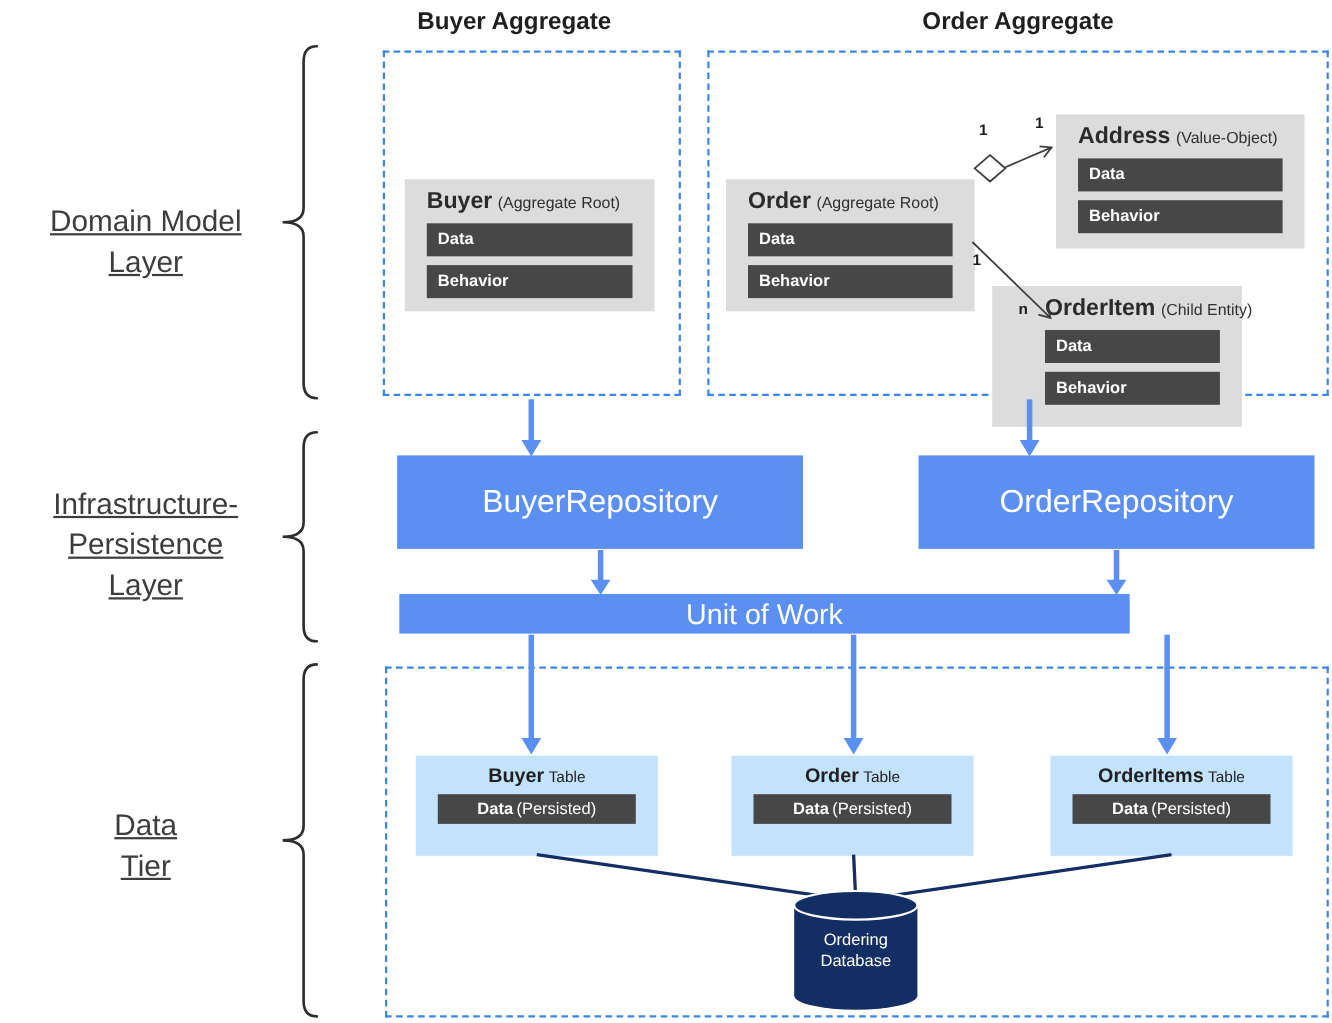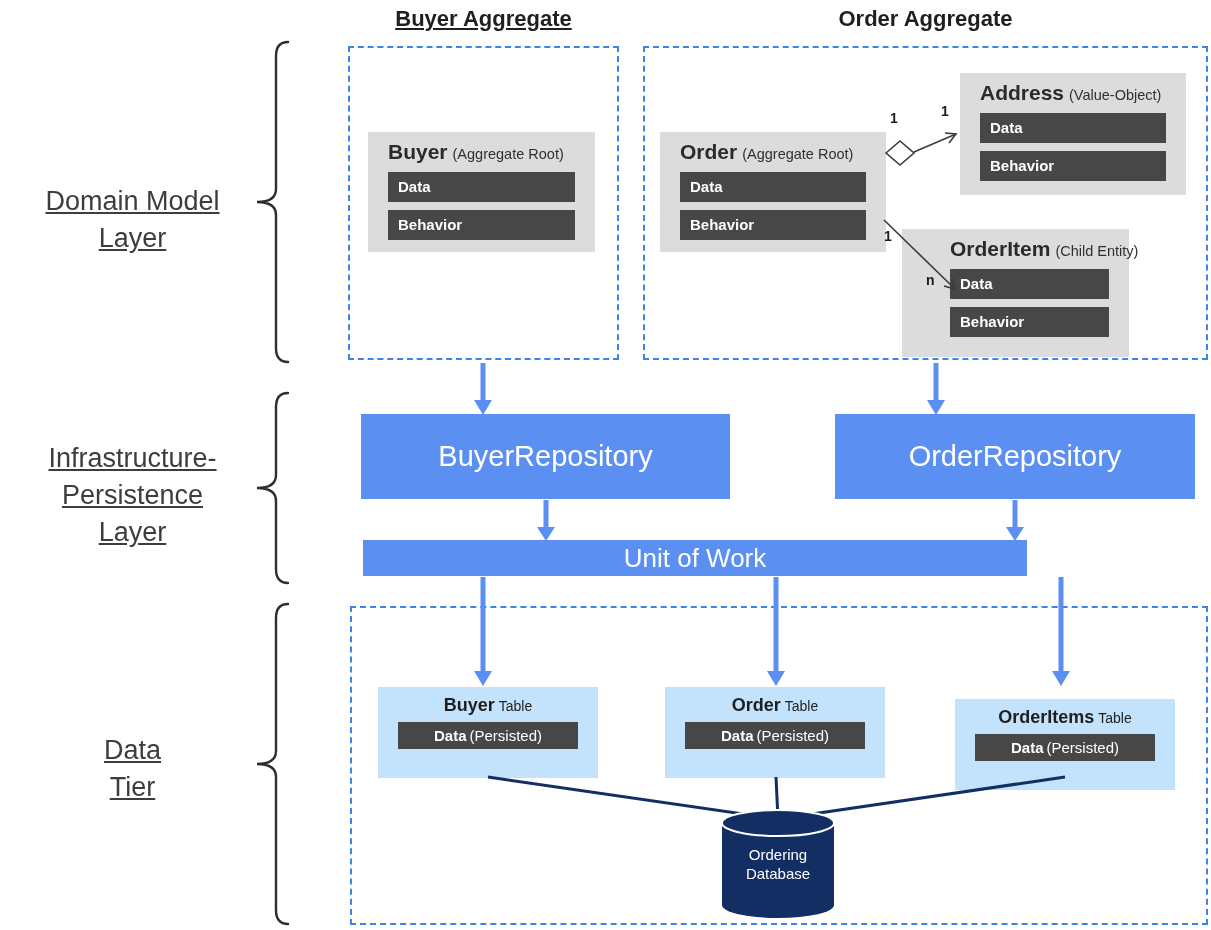--- a/index.html
+++ b/index.html
@@ -14,21 +14,21 @@
   }
   *{box-sizing:border-box;margin:0;padding:0;}
   body{background:#fff;font-family:"Liberation Sans",sans-serif;}
   #canvas{position:relative;width:1211px;height:930px;background:#fff;overflow:hidden;}
 
   .heading{position:absolute;text-align:center;font-size:22px;font-weight:700;color:#1f1f1f;}
   .layer-label{position:absolute;text-align:center;font-size:27px;font-weight:400;color:var(--label-gray);line-height:37px;text-decoration:underline;}
 
   .dashed-box{position:absolute;border:2px dashed var(--dashed-border-blue);}
 
-  .entity{position:absolute;background:var(--entity-fill-gray);}
+  .entity{position:absolute;background:var(--entity-fill-gray);margin-top:31px;}
   .entity .title{padding:8px 0 0 20px;font-size:21px;font-weight:700;color:var(--text-dark);white-space:nowrap;}
   .entity .title .stereo{font-size:14.5px;font-weight:400;color:#303030;margin-left:5px;}
   .entity .bar{margin:8px 20px 0 20px;height:30px;line-height:30px;background:var(--section-bar-dark);color:#fff;font-size:15px;font-weight:700;padding-left:10px;}
 
   .repo{position:absolute;background:var(--accent-blue);color:#fff;display:flex;align-items:center;justify-content:center;font-size:29px;font-weight:300;}
   .uow{position:absolute;background:var(--accent-blue);color:#fff;display:flex;align-items:center;justify-content:center;font-size:26px;font-weight:300;}
 
   .table-box{position:absolute;background:var(--table-fill-light-blue);}
   .table-box .t-title{margin-top:8px;text-align:center;font-size:18px;font-weight:700;color:#1f1f1f;white-space:nowrap;}
   .table-box .t-title .t-suffix{font-size:14px;font-weight:400;margin-left:4px;}
@@ -48,21 +48,21 @@
   .uml-diamond{fill:#fff;stroke:#3b3b3b;stroke-width:1.6;}
   .db-line{stroke:var(--database-navy);stroke-width:3;}
   .db-body{fill:var(--database-navy);}
   .db-top{fill:var(--database-navy);stroke:#fff;stroke-width:2;}
 </style>
 </head>
 <body>
 
 <div id="canvas">
 
-  <div class="heading" style="left:348px;top:6px;width:271px;text-decoration:underline;">Buyer Aggregate</div>
+  <div class="heading" style="left:332px;top:6px;width:271px;">Buyer Aggregate</div>
   <div class="heading" style="left:643px;top:6px;width:565px;">Order Aggregate</div>
 
   <div class="layer-label" style="left:10px;top:183px;width:245px;">
     <div>Domain Model</div>
     <div>Layer</div>
   </div>
   <div class="layer-label" style="left:10px;top:440px;width:245px;">
     <div>Infrastructure-</div>
     <div>Persistence</div>
     <div>Layer</div>
@@ -128,21 +128,21 @@
     </div>
   </div>
   <div class="table-box" style="left:665px;top:687px;width:220px;height:91px;">
     <div class="t-title">
       <span>Order</span><span class="t-suffix">Table</span>
     </div>
     <div class="t-bar">
       <span>Data</span><span class="t-persist">(Persisted)</span>
     </div>
   </div>
-  <div class="table-box" style="left:955px;top:687px;width:220px;height:91px;margin-top:12px;">
+  <div class="table-box" style="left:955px;top:687px;width:220px;height:91px;">
     <div class="t-title">
       <span>OrderItems</span><span class="t-suffix">Table</span>
     </div>
     <div class="t-bar">
       <span>Data</span><span class="t-persist">(Persisted)</span>
     </div>
   </div>
 
   <svg class="overlay" width="1211" height="930" viewBox="0 0 1211 930">
 

